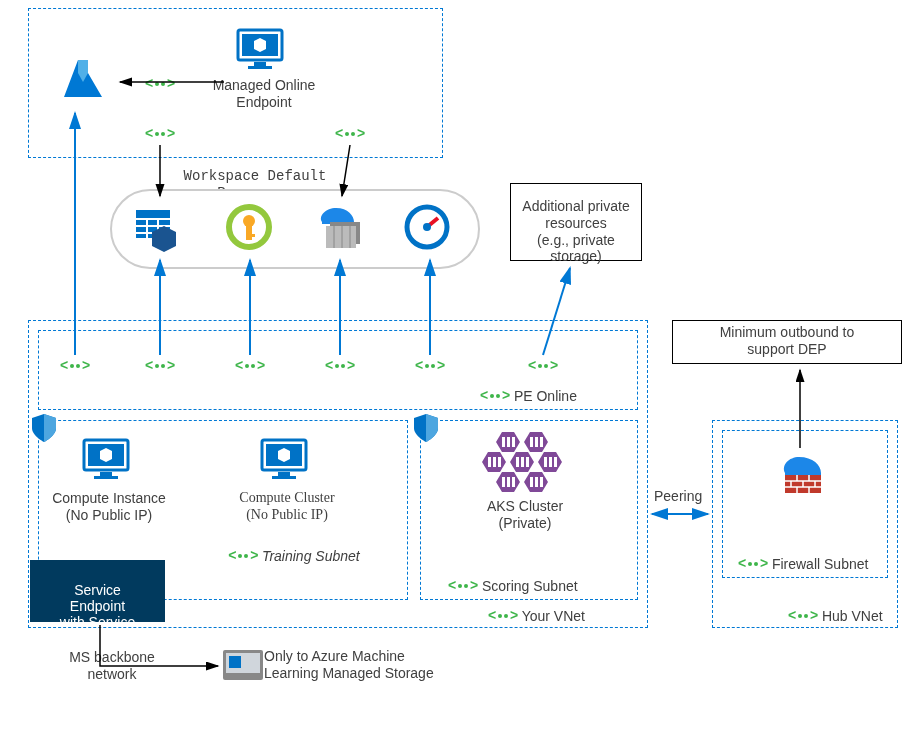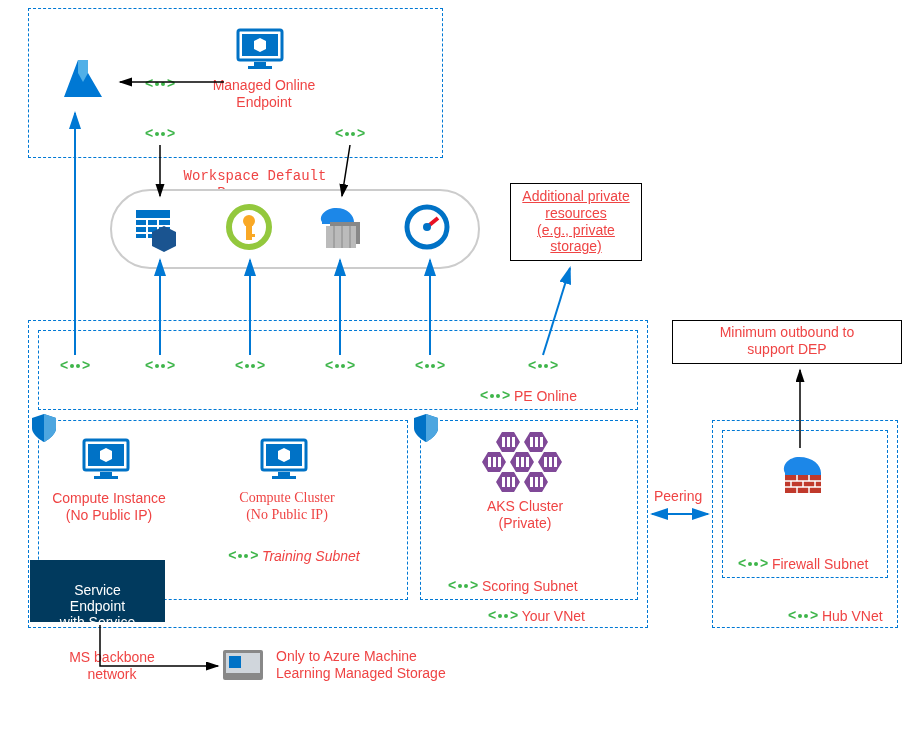--- a/index.html
+++ b/index.html
@@ -1,20 +1,20 @@
 <!DOCTYPE html>
 <html><head>
 <meta charset="utf-8">
 <style>
   * { box-sizing: border-box; margin: 0; padding: 0; }
   body { font-family: "Segoe UI", Arial, sans-serif; font-size: 14px; background: #fff; position: relative; width: 919px; height: 735px; }
   .box-dashed { border: 1.5px dashed #0078d4; position: absolute; }
   .box-solid { border: 1px solid #000; position: absolute; background: #fff; }
   .resource-pill { border: 2px solid #ccc; border-radius: 40px; position: absolute; background: #fff; }
-  .label { position: absolute; text-align: center; color: #ef4444; line-height: 1.2; }
+  .label { position: absolute; text-align: center; color: #404040; line-height: 1.2; }
   .sep-box { background: #013a5e; color: #fff; position: absolute; padding: 22px; text-align: center; }
   svg.abs { position: absolute; pointer-events: none; }
 </style>
 </head>
 <body>
 
 <svg width="0" height="0" style="position:absolute">
   <defs>
     <g id="monitor-box">
       <rect x="2" y="2" width="44" height="30" rx="2" fill="#fff" stroke="#0072c6" stroke-width="3"></rect>
@@ -96,21 +96,21 @@
   <line x1="26" y1="20" x2="26" y2="42" stroke="#888"></line>
   <line x1="34" y1="20" x2="34" y2="42" stroke="#888"></line>
 </svg>
 
 <svg class="abs" style="left:404px; top:204px; width:46px; height:46px;">
   <circle cx="23" cy="23" r="20" fill="none" stroke="#0072c6" stroke-width="5"></circle>
   <line x1="23" y1="23" x2="34" y2="14" stroke="#e81123" stroke-width="4"></line>
   <circle cx="23" cy="23" r="4" fill="#0072c6"></circle>
 </svg>
 
-<div class="box-solid label" style="left:510px; top:183px; width:132px; height:78px; white-space:pre-line; padding-top:4px;text-decoration:underline;">Additional private
+<div class="box-solid label" style="left:510px; top:183px; width:132px; height:78px; white-space:pre-line; padding-top:14px;">Additional private
 resources
 (e.g., private
 storage)</div>
 
 <div class="box-dashed" style="left:28px; top:320px; width:620px; height:308px;"></div>
 <div class="label" style="left:488px; top:608px;"><svg width="30" height="14" style="vertical-align:middle">
       <use href="#private-link"></use>
     </svg> <span>Your VNet</span></div>
 
 <div class="box-dashed" style="left:38px; top:330px; width:600px; height:80px;"></div>
@@ -209,21 +209,21 @@
 with  Service
 endpoint policy</div>
 <div class="label" style="left:62px; top:649px; width:100px; white-space:pre-line;">MS backbone
 network</div>
 
 <svg class="abs" style="left:223px; top:650px; width:40px; height:34px;">
   <rect x="0" y="0" width="40" height="30" rx="2" fill="#888"></rect>
   <rect x="3" y="3" width="34" height="20" fill="#d0d6dc"></rect>
   <rect x="6" y="6" width="12" height="12" fill="#0072c6"></rect>
 </svg>
-<div class="label" style="left:276px; top:648px; width:170px; text-align:left; white-space:pre-line;">Only to Azure Machine
+<div class="label" style="left:264px; top:648px; width:170px; text-align:left; white-space:pre-line;">Only to Azure Machine
 Learning Managed Storage</div>
 
 <svg class="abs" style="left:0; top:0; width:919px; height:735px;">
   <defs>
     <marker id="ah-blue" markerWidth="10" markerHeight="10" refX="8" refY="3" orient="auto">
       <path d="M0,0 L9,3 L0,6 Z" fill="#0078d4"></path>
     </marker>
     <marker id="ah-blue-start" markerWidth="10" markerHeight="10" refX="1" refY="3" orient="auto">
       <path d="M9,0 L0,3 L9,6 Z" fill="#0078d4"></path>
     </marker>

